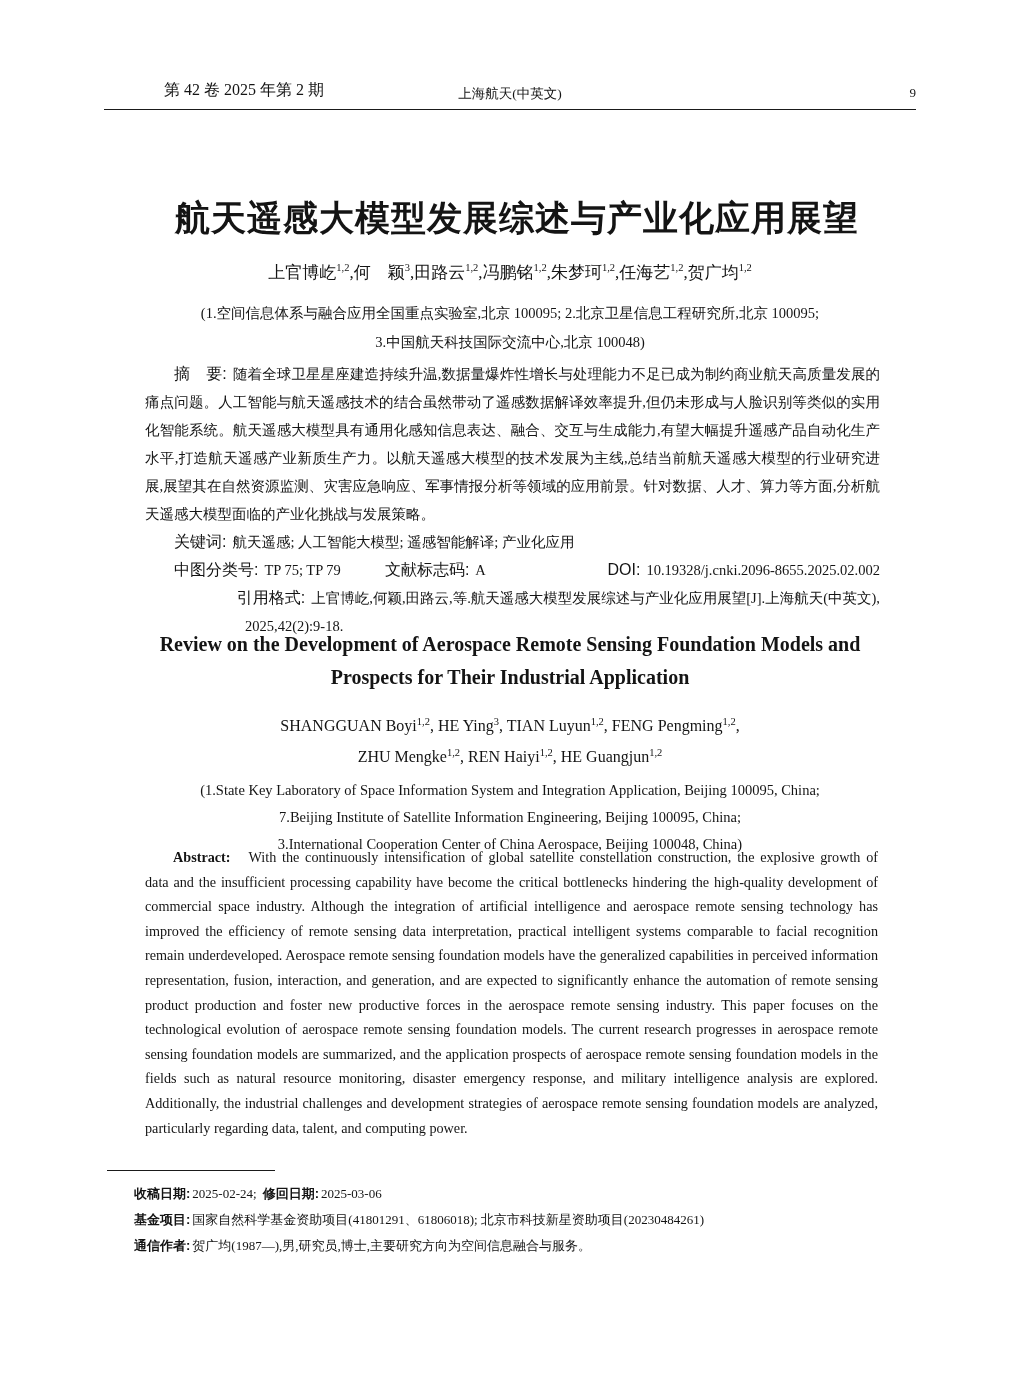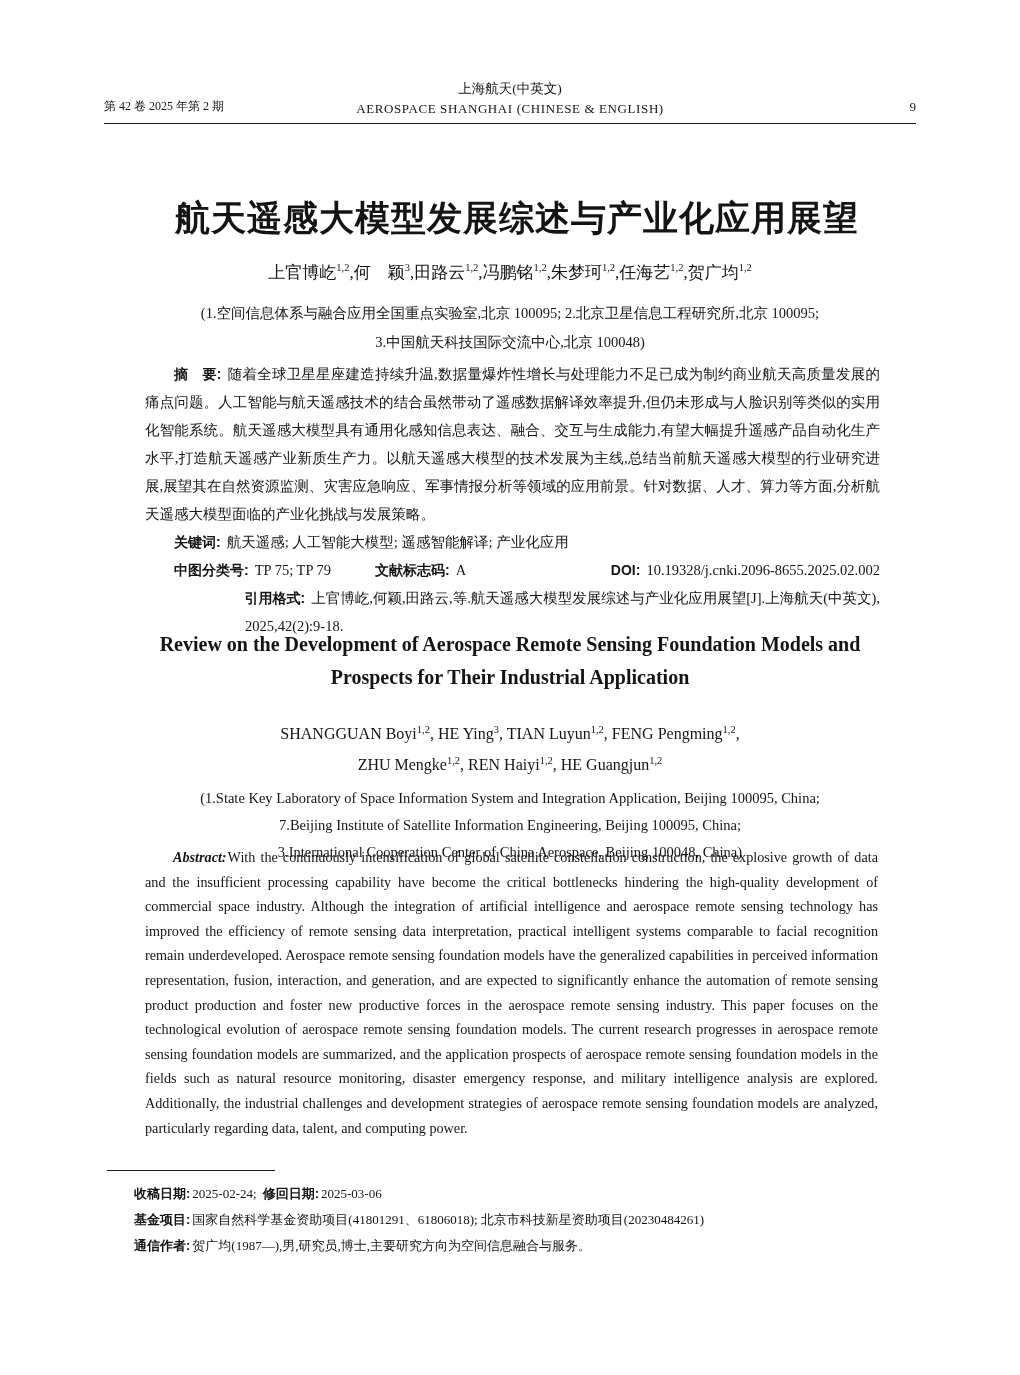--- a/index.html
+++ b/index.html
@@ -4,78 +4,77 @@
 <style>
   html,body { margin:0; padding:0; background:#ffffff; }
   .page {
     position:relative; width:1020px; height:1375px; background:#ffffff;
     color:#141414; font-family:"Liberation Serif","DejaVu Serif",serif;
     overflow:hidden;
   }
   
   .header { position:absolute; top:80px; left:104px; width:812px; }
   .header-row { display:flex; align-items:flex-end; justify-content:space-between; }
-  .h-left  { width:220px; font-size:12px; padding-bottom:2px; white-space:nowrap; }
+  .h-left  { width:220px; font-size:16px; padding-bottom:2px; white-space:nowrap;text-align:right; }
   .h-center{ flex:1; text-align:center; }
   .jt-cn { font-size:13.5px; }
   .jt-en { font-size:13px; letter-spacing:0.6px; margin-top:3px; white-space:nowrap; }
   .h-right { width:220px; text-align:right; font-size:13px; padding-bottom:2px; }
   .header-rule { border-top:1.5px solid #1a1a1a; margin-top:6px; }
 
   
   .title-cn {
     position:absolute; top:188px; left:0; width:100%; margin:7px;
     text-align:center; font-family:"Liberation Sans","DejaVu Sans",sans-serif;
     font-size:35px; font-weight:700; letter-spacing:1px;
   }
   .authors-cn { position:absolute; top:261px; left:0; width:100%; text-align:center; font-size:17px; }
   .sup { font-size:10.5px; vertical-align:super; line-height:0; }
   .affils-cn { position:absolute; top:299px; left:0; width:100%; text-align:center; font-size:14.5px; line-height:29px; }
 
   
   .cn-block { position:absolute; top:360px; left:145px; width:735px; font-size:14.5px; line-height:28px; }
-  .cn-block b { font-family:"Liberation Sans","DejaVu Sans",sans-serif; font-weight:700; font-size:14px; }
+  .cn-block b { font-family:"Liberation Sans","DejaVu Sans",sans-serif; font-weight:400; font-size:16px; }
   .abstract-cn { margin:0; text-align:justify; text-indent:29px; }
   .lbl { margin-right:6px; }
   .kw-line { margin:0; padding-left:29px; }
   .meta-line { display:flex; padding-left:29px; }
   .meta-doc { margin-left:44px; }
   .meta-doi { margin-left:auto; }
   .cite-1 { padding-left:29px;text-align:right; }
   .cite-2 { padding-left:100px; }
 
   
   .en-block { position:absolute; top:628px; left:0; width:100%; text-align:center; }
   .title-en { margin:0; font-size:20px; font-weight:700; line-height:33px; }
-  .authors-en { margin-top:24px; font-size:16px; line-height:31px; }
+  .authors-en { margin-top:16px; font-size:16px; line-height:31px; }
   .affils-en { margin-top:5px; font-size:14.5px; line-height:27px; }
 
   .abstract-en {
     position:absolute; top:845px; left:145px; width:733px; margin:0;
     text-align:justify; text-indent:28px; font-size:14.2px; line-height:24.6px;
   }
-  .abstract-en b { margin-right:1px;font-style:italic; }
+  .abstract-en b { margin-right:18px; }
 
   
   .foot-rule { position:absolute; top:1170px; left:107px; width:168px; border-top:1.5px solid #1a1a1a; }
   .footnotes { position:absolute; top:1181px; left:134px; width:776px; font-size:13px; line-height:26px; }
   .fn b { font-family:"Liberation Sans","DejaVu Sans",sans-serif; font-weight:700; margin-right:2px; }
   .fn .gapped { margin-right:6px; }
 </style>
 </head>
 <body>
 
 <div class="page">
 
   <div class="header">
     <div class="header-row">
       <div class="h-left">第 42 卷 2025 年第 2 期</div>
       <div class="h-center">
         <div class="jt-cn">上海航天(中英文)</div>
-        <div class="jt-en">AEROSPACE SHANGHAI (CHINESE &amp; ENGLISH)</div>
       </div>
       <div class="h-right">9</div>
     </div>
     <div class="header-rule"></div>
   </div>
 
   <h1 class="title-cn">航天遥感大模型发展综述与产业化应用展望</h1>
 
   <div class="authors-cn">
     <span><span>上官博屹</span><sup class="sup">1,2</sup><span>,</span></span><span><span>何　颖</span><sup class="sup">3</sup><span>,</span></span><span><span>田路云</span><sup class="sup">1,2</sup><span>,</span></span><span><span>冯鹏铭</span><sup class="sup">1,2</sup><span>,</span></span><span><span>朱梦珂</span><sup class="sup">1,2</sup><span>,</span></span><span><span>任海艺</span><sup class="sup">1,2</sup><span>,</span></span><span><span>贺广均</span><sup class="sup">1,2</sup><span></span></span>

